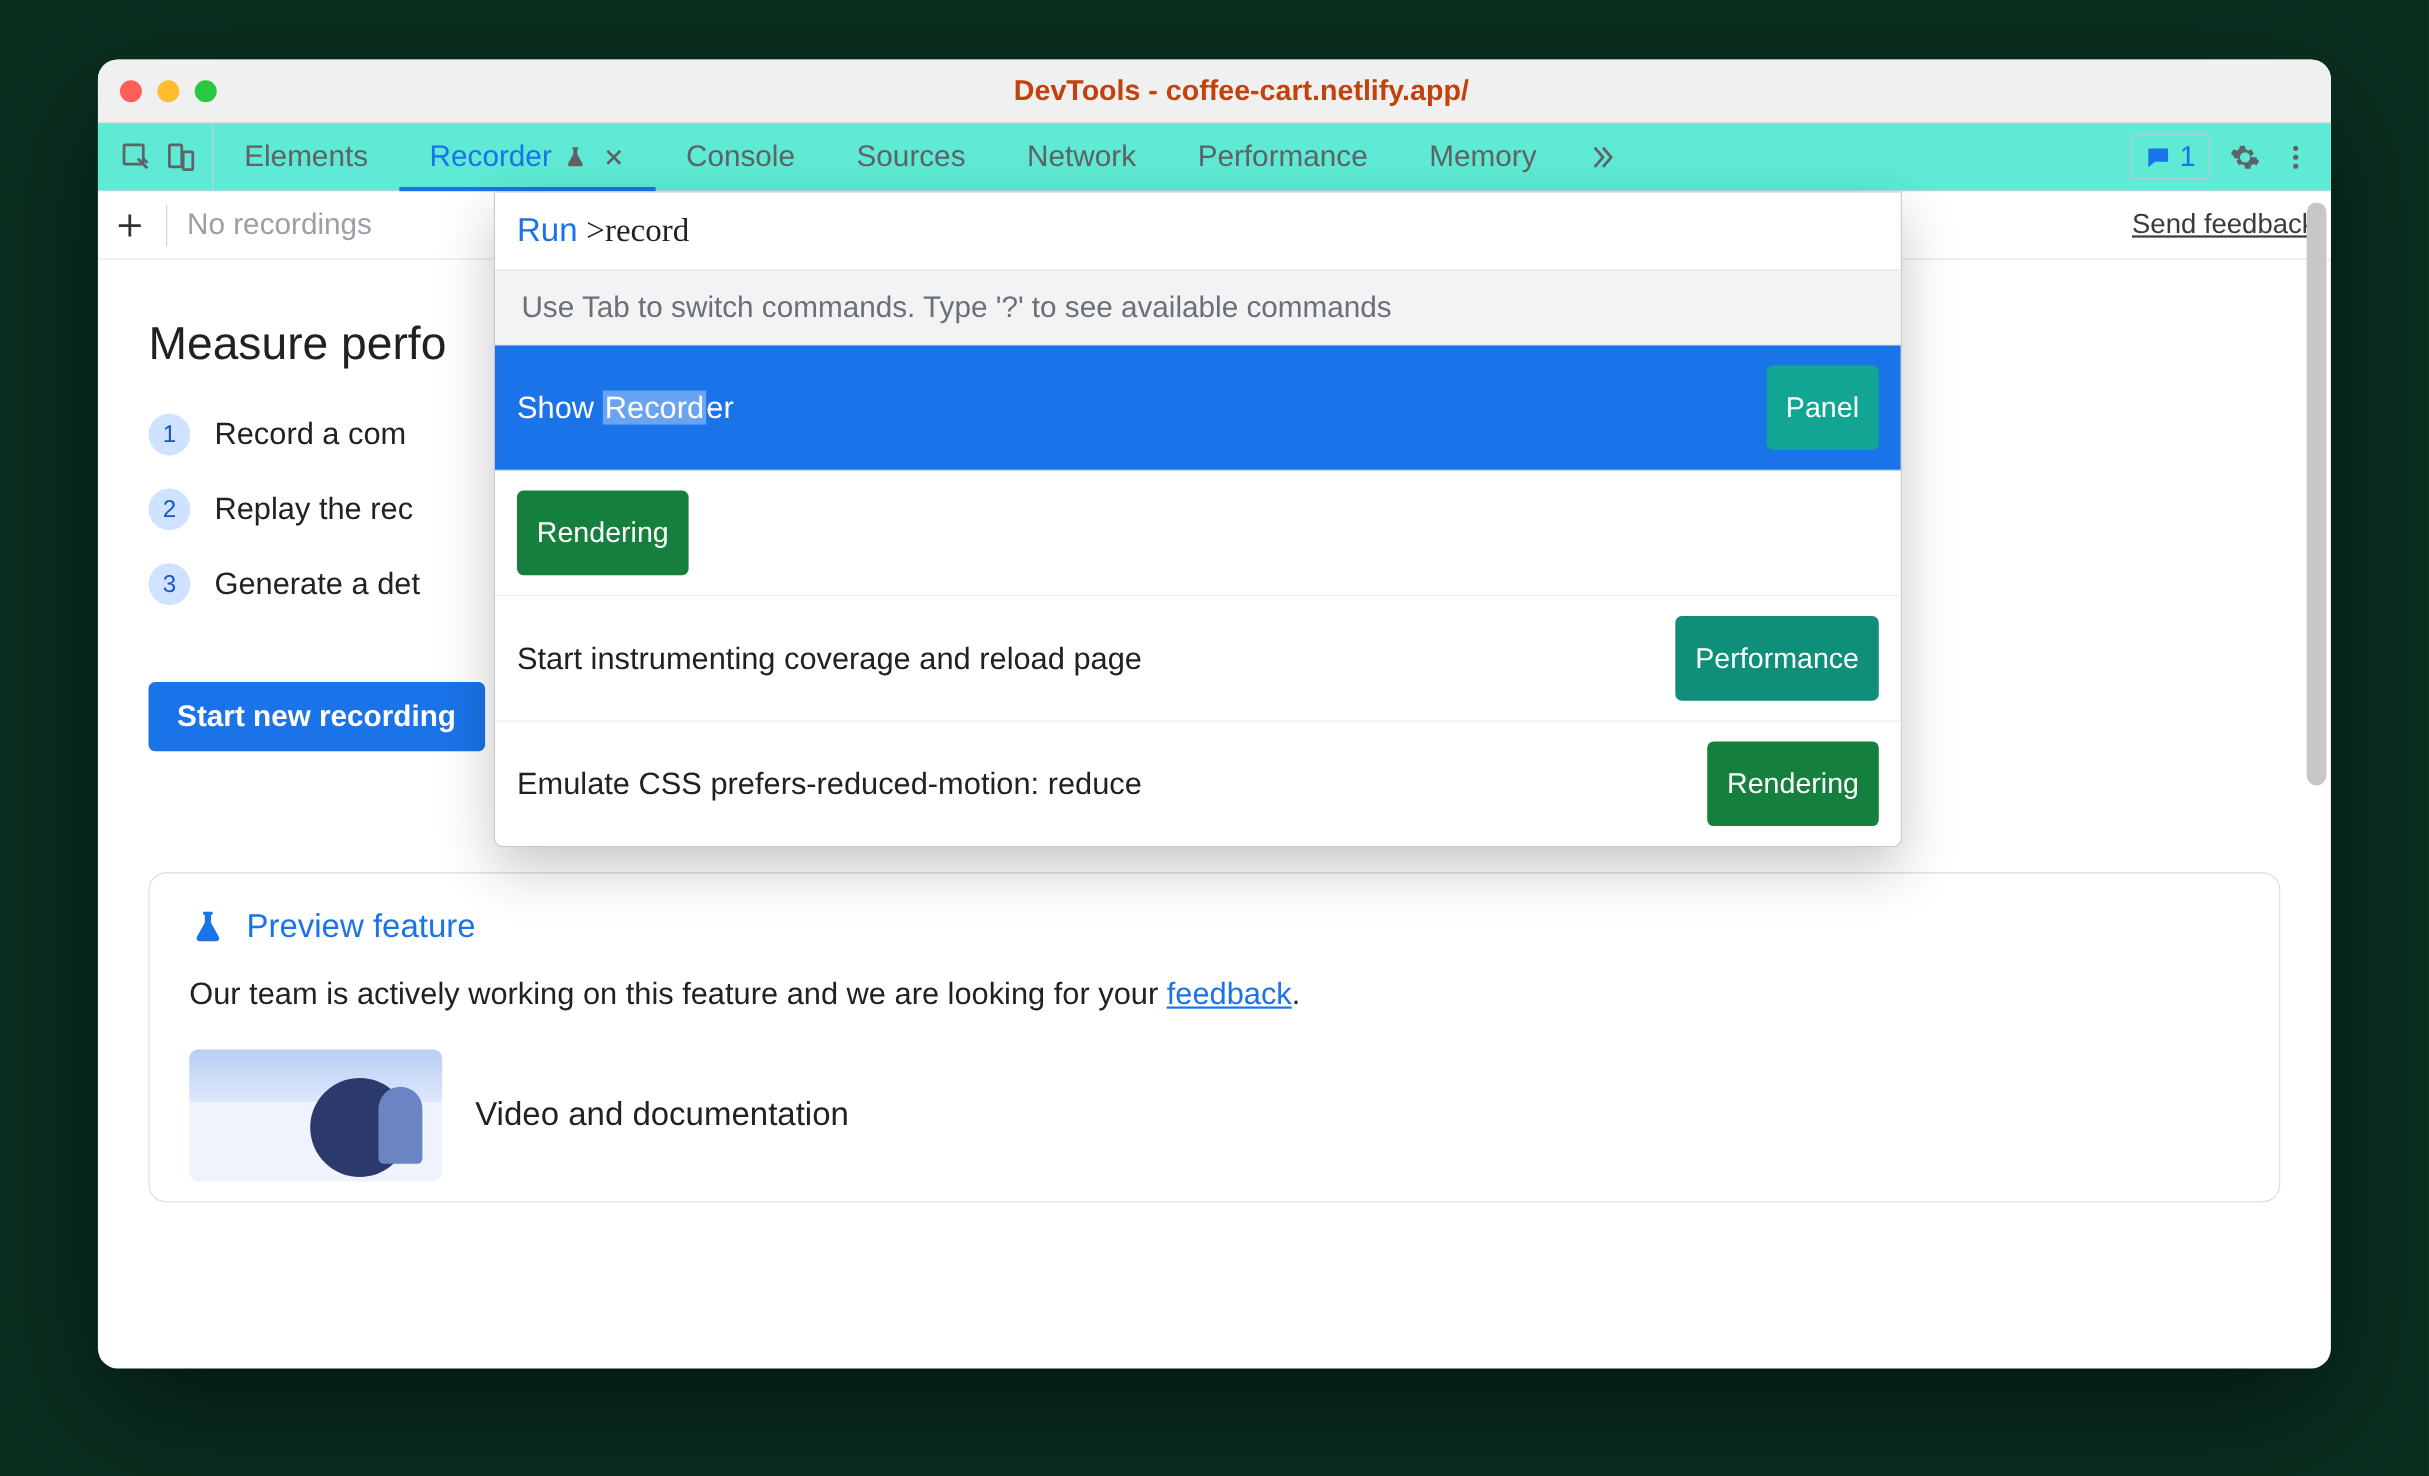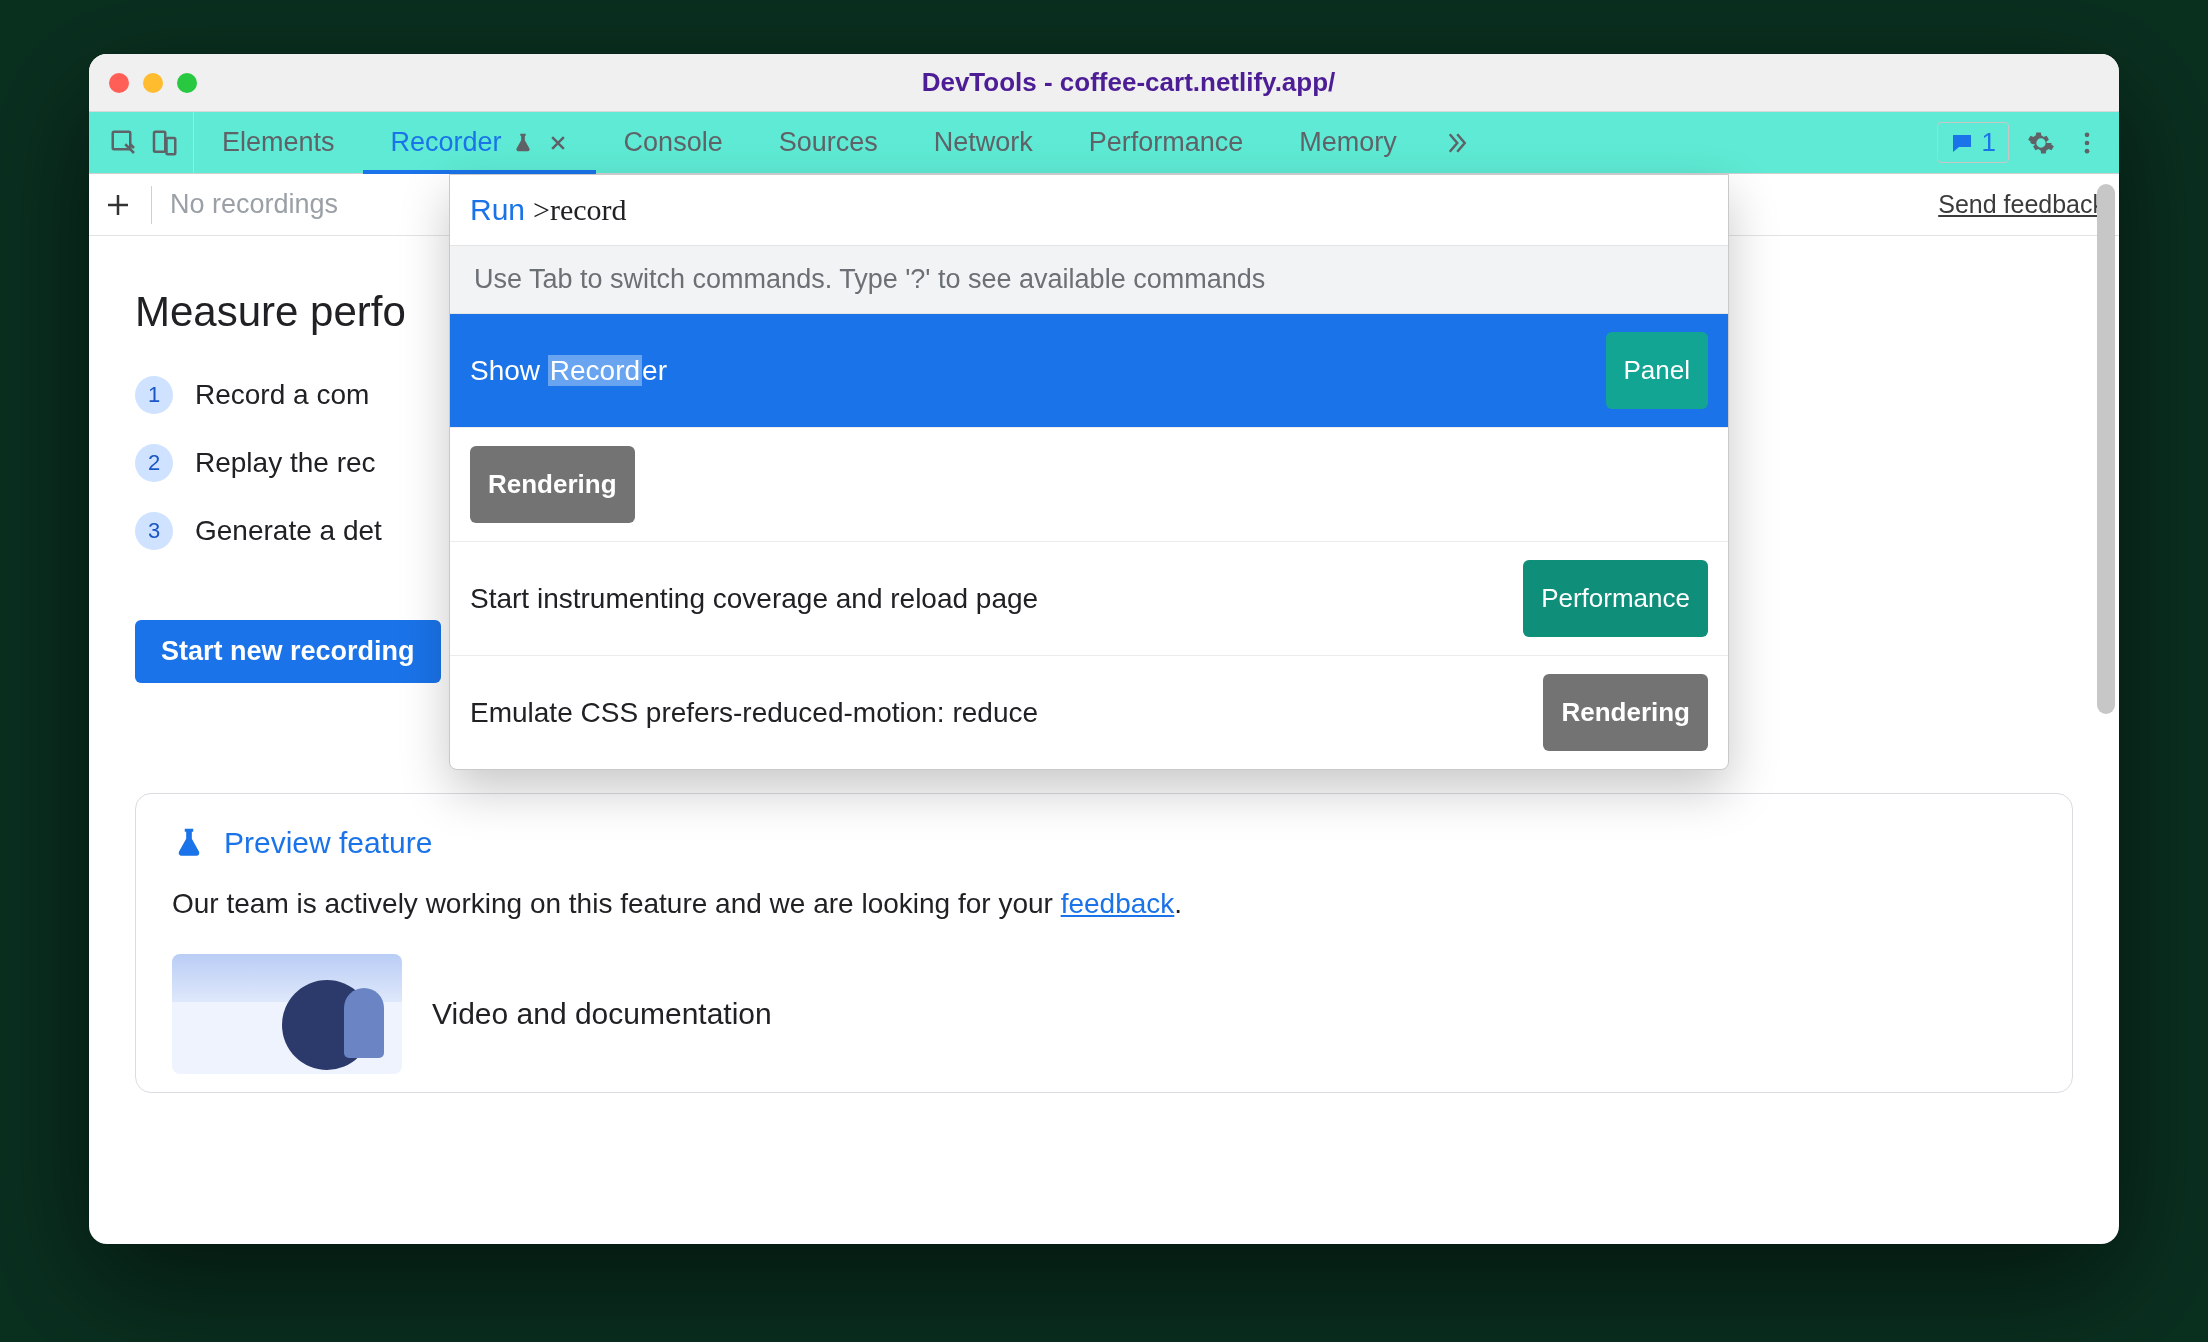--- a/index.html
+++ b/index.html
@@ -40,21 +40,21 @@
     position: relative;
   }
   .traffic { display: flex; gap: 14px; }
   .dot { width: 20px; height: 20px; border-radius: 50%; }
   .dot.red { background: #ff5f57; }
   .dot.yellow { background: #febc2e; }
   .dot.green { background: #28c840; }
   .titlebar .title {
     position: absolute; left:13px; right:0;
     text-align: center;
-    font-size: 26px; font-weight: 600; color: #4c1d95;
+    font-size: 26px; font-weight: 600; color: #c2410c;
     pointer-events: none;
     padding-left: 36px;
   }
   
   .tabstrip {
     height: 62px;
     background: #5eead4;
     border-bottom: 1px solid #d0d0d0;
     display: flex;
     align-items: stretch;
@@ -197,21 +197,21 @@
   .palette-item {
     display:flex; align-items:center; justify-content:space-between;
     padding:18px 20px; font-size:28px; color:#202124;
     border-bottom:1px solid #ececec;
   }
   .palette-item .badge {
     color:#fff; border-radius:6px; padding:23px 18px;
     font-size:26px;
   }
   .badge.panel { background:#12a594; }
-  .badge.rendering { background:#737373;font-weight:bold; }
+  .badge.rendering { background:#15803d; }
   .badge.performance { background:#0f8f7a; }
   .palette-item.selected {
     background:#1a73e8; color:#fff;
   }
   .palette-item.selected .label { color:#fff;}
   .palette-item.selected .hl {
     background: rgba(255,255,255,0.35);
     padding:0 2px;
   }
 </style>

